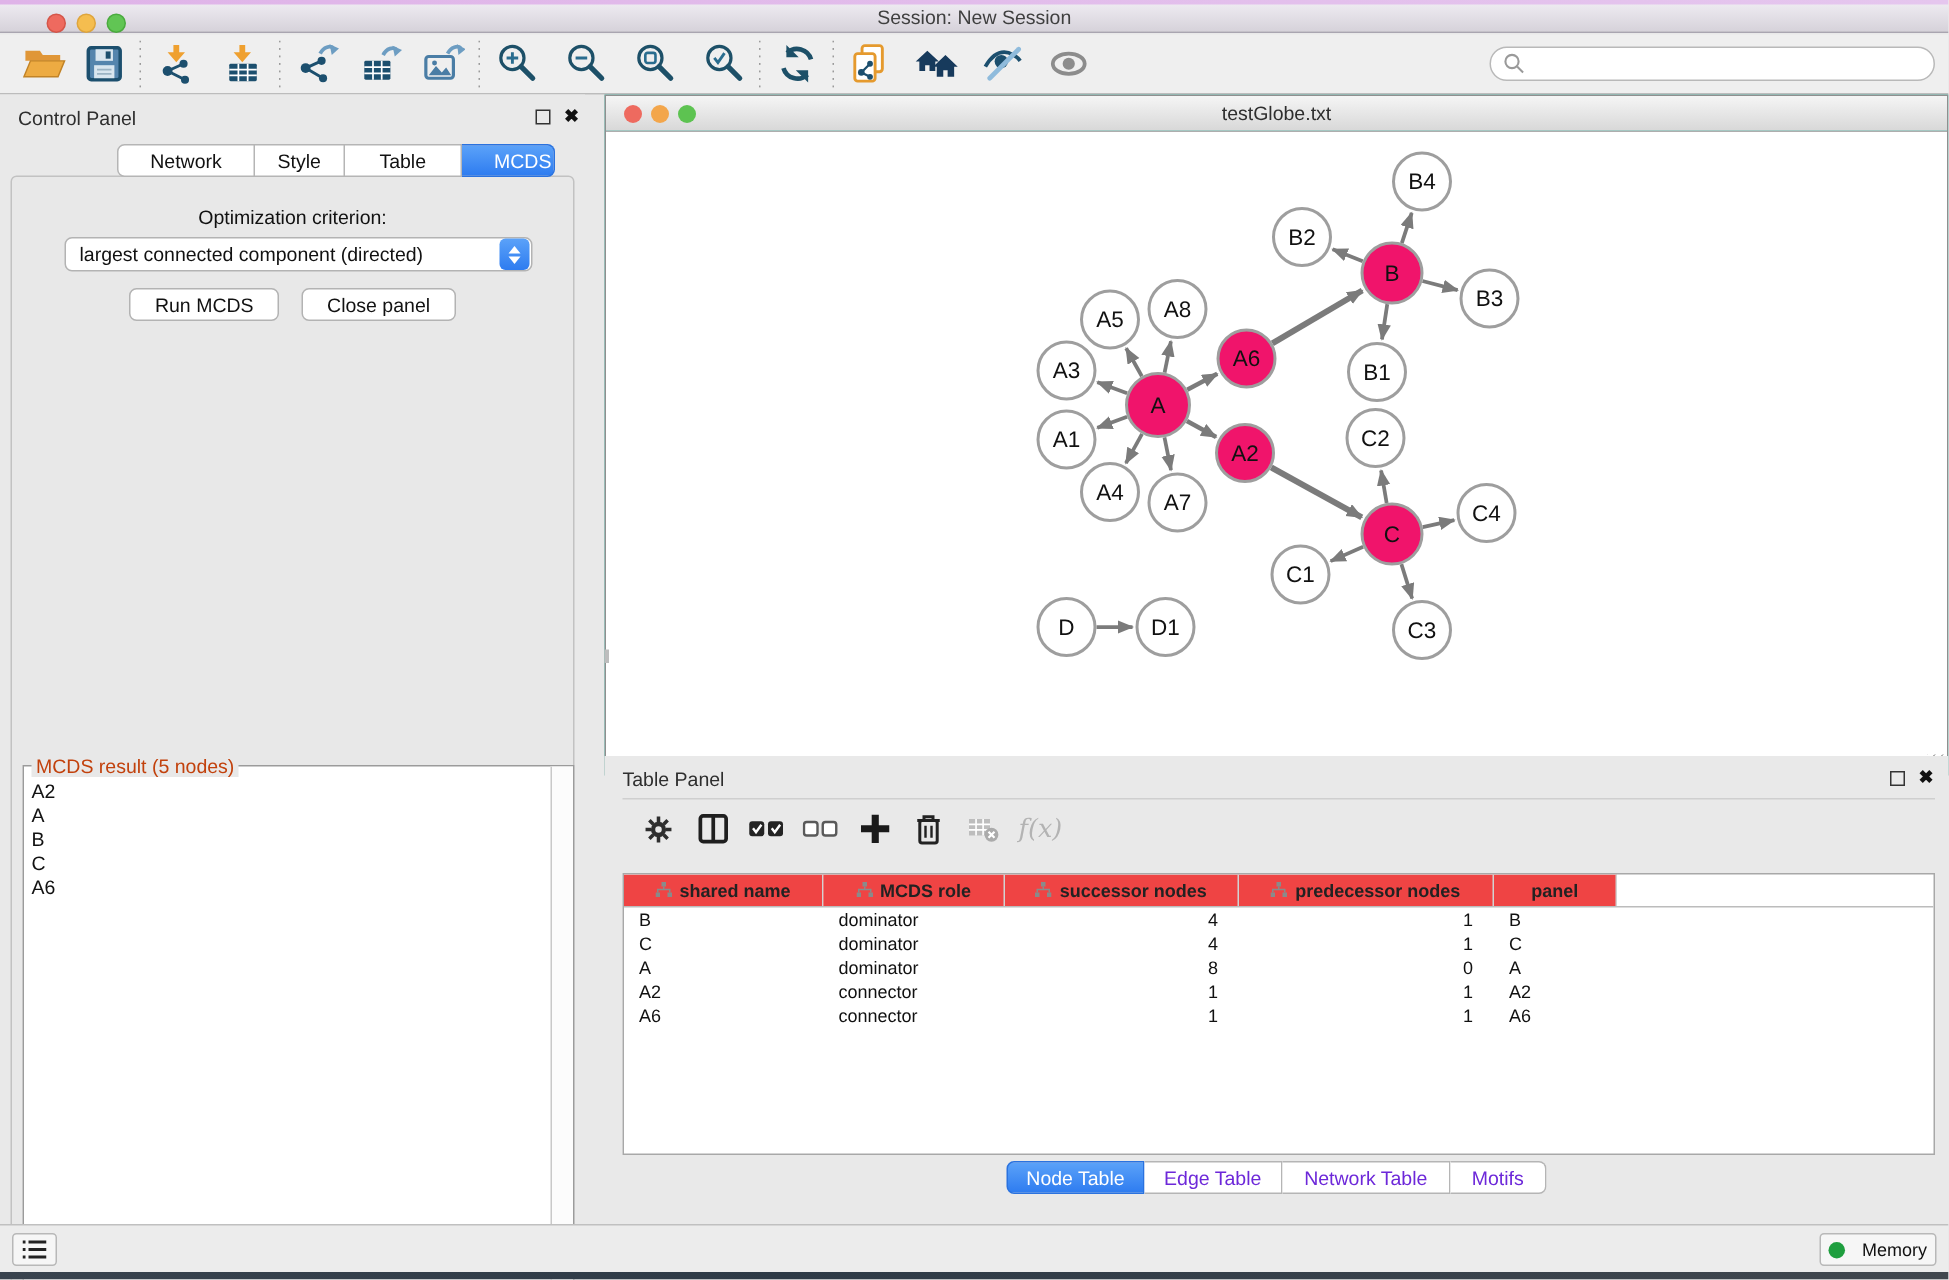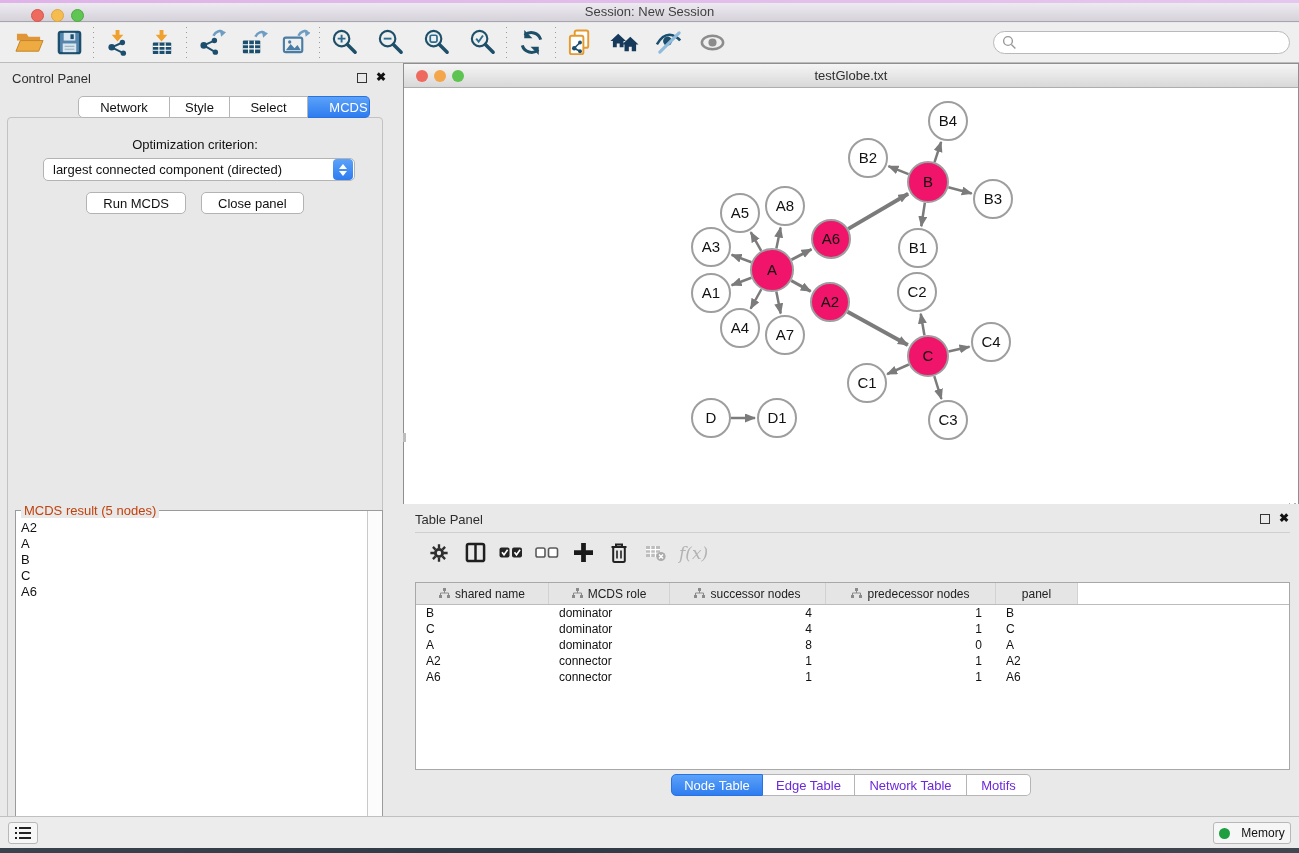--- a/index.html
+++ b/index.html
@@ -93,22 +93,22 @@
   .table-panel .float-btn { left:857px; }
   .table-panel .close-btn { left:876px; }
   .tp-toolbar { position:absolute; left:12px; top:28px; width:875px; height:40px;
     border-top:1px solid #cfcfcf; display:flex; align-items:center; gap:0; }
   .tpbtn { height:34px; min-width:36px; display:flex; align-items:center; justify-content:center; }
   .fx-label { font-family:"DejaVu Serif","Liberation Serif",serif; font-style:italic;
     font-size:17px; color:#b3b3b3; padding-left:6px; }
   .table-box { position:absolute; left:12px; top:78px; width:875px; height:188px; background:#fff;
     border:1px solid #a8a8a8; overflow:hidden; }
   .thead { display:flex; height:22px; border-bottom:1px solid #bcbcbc; }
-  .th { background:#e5e5e5; border-right:1px solid #d2d2d2; display:flex; align-items:center;
-    justify-content:center; gap:5px; font-size:12px; color:#222; }
+  .th { background:#ef4444; border-right:1px solid #d2d2d2; display:flex; align-items:center;
+    justify-content:center; gap:5px; font-size:12px; color:#222;font-weight:bold; }
   .trow { display:flex; height:16px; align-items:center; }
   .td { font-size:12px; color:#111; overflow:hidden; white-space:nowrap; }
   .bottom-tabs { position:absolute; left:268px; top:270px; height:22px; display:flex; }
   .btab { height:22px; display:flex; align-items:center; justify-content:center; font-size:13px;
     background:#fff; border:1px solid #b5b5b5; border-left:none; color:#6d28d9; }
   .btab:first-child { border-left:1px solid #b5b5b5; border-radius:5px 0 0 5px; }
   .btab:last-child { border-radius:0 5px 5px 0; }
   .btab.active { background:linear-gradient(#5ba2f9,#2e7cf0); border-color:#2a72df; color:#fff; }
 
   
@@ -290,21 +290,21 @@
 
   <div class="control-panel">
     <div class="panel-title-row">
       <span class="panel-title">Control Panel</span>
       <span class="float-btn"></span>
       <span class="close-btn">✖</span>
     </div>
     <div class="cp-tabs">
         <div class="tab" style="width: 92px;">Network</div>
         <div class="tab" style="width: 60px;">Style</div>
-        <div class="tab" style="width: 78px;">Select</div>
+        <div class="tab" style="width: 78px;">Table</div>
         <div class="tab active" style="width: 62px;">MCDS</div>
       </div>
     <div class="cp-content">
       <div class="opt-label">Optimization criterion:</div>
       <div class="cselect">
         <span class="val">largest connected component (directed)</span>
         <span class="stepper">
             <span class="chev-up"></span>
             <span class="chev-dn"></span>
           </span>

